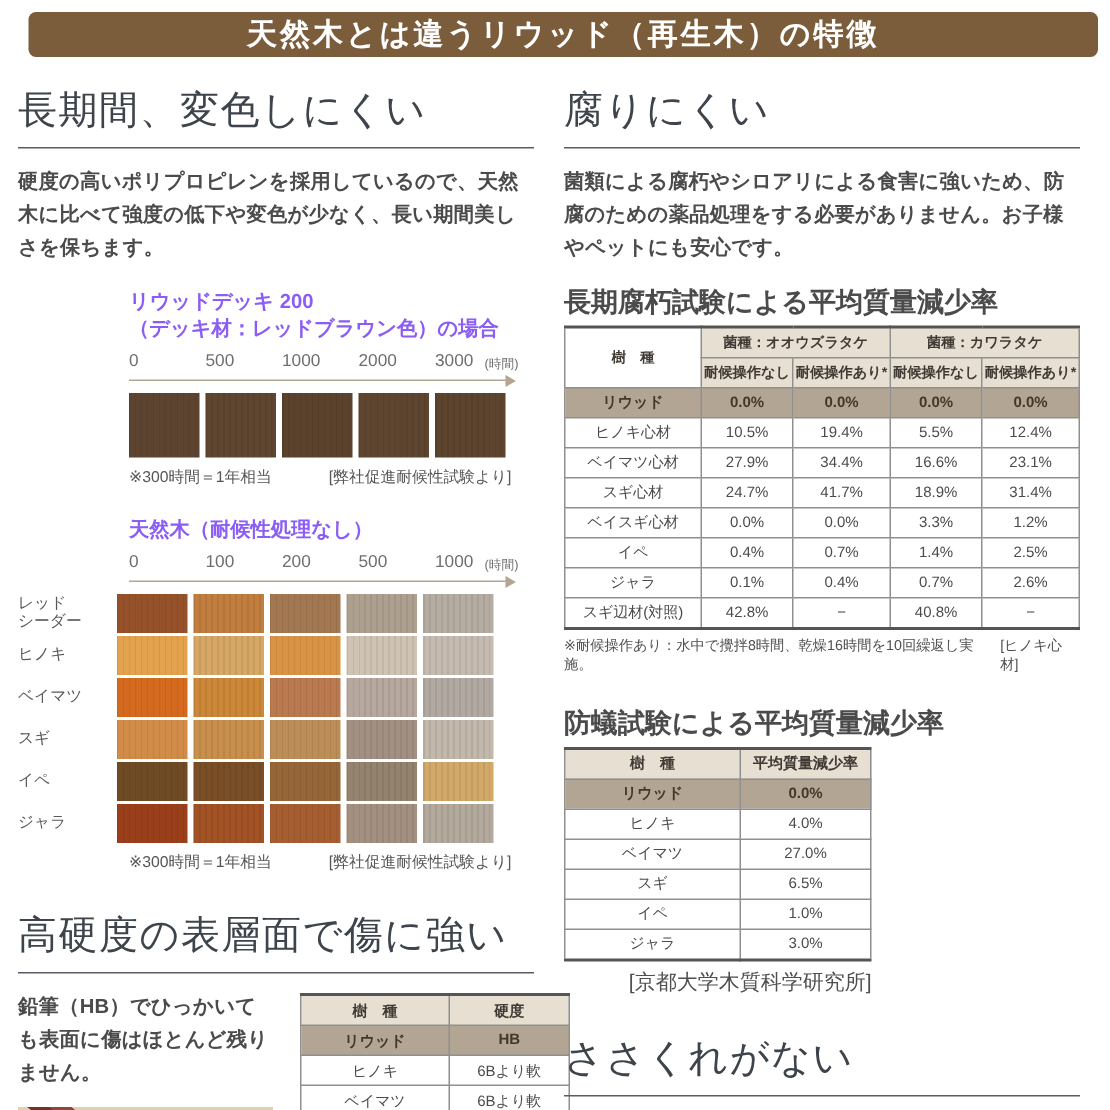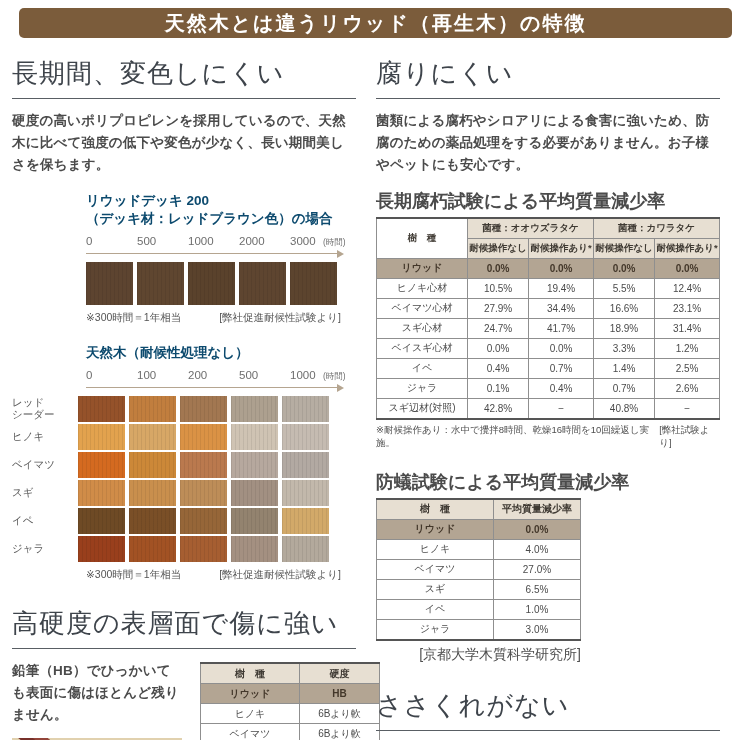--- a/index.html
+++ b/index.html
@@ -8,21 +8,21 @@
   .banner{margin:8px 8px 4px 19px;height:30px;line-height:30px;background:#7b5c3b;border-radius:5px;
           text-align:center;color:#fff;font-size:20px;font-weight:bold;letter-spacing:2px;}
   .cols{display:flex;gap:20px;padding:4px 10px 0 12px;}
   .col{flex:0 0 344px;width:344px;}
   h2{margin:10px 0 0 0;font-family:"Liberation Serif","DejaVu Serif",serif;font-weight:500;
      font-size:26px;color:#3e444b;letter-spacing:1px;}
   .rule{border-top:1px solid #595e64;margin:7px 0 11px 0;}
   .body{margin:0;font-size:13.5px;font-weight:600;line-height:1.62;color:#4b4b4b;letter-spacing:0.2px;}
   .pre{white-space:pre-line;}
   
-  .chart-label{margin:16px 0 6px 74px;font-size:13.5px;font-weight:700;line-height:1.4;color:#0c4a6e;}
+  .chart-label{margin:16px 0 6px 74px;font-size:13.5px;font-weight:700;line-height:1.4;color:#8b5cf6;}
   .axis-row{display:flex;align-items:flex-start;margin-left:74px;}
   .ticks{display:flex;}
   .tick{width:51px;font-size:11.5px;color:#6e6e6e;}
   .unit{font-size:8.5px;color:#6e6e6e;margin-left:-18px;padding-top:2px;}
   .axis-arrow{position:relative;height:8px;margin:1px 0 4px 74px;width:258px;}
   .axis-arrow::before{content:"";position:absolute;left:0;right:4px;top:3px;border-top:1px solid #b5a590;}
   .axis-arrow::after{content:"";position:absolute;right:0;top:0;border-left:7px solid #b5a590;
                      border-top:4px solid transparent;border-bottom:4px solid transparent;}
   .swatch-row{display:flex;gap:4px;}
   .swatch-row.riwood{margin-left:74px;}
@@ -301,21 +301,21 @@
               <td>スギ辺材(対照)</td>
               <td>42.8%</td>
               <td>−</td>
               <td>40.8%</td>
               <td>−</td>
             </tr>
           </tbody>
       </table>
       <div class="tnote split">
         <span>※耐候操作あり：水中で攪拌8時間、乾燥16時間を10回繰返し実施。</span>
-        <span>[弊社試験より]</span>
+        <span>[ヒノキ心材]</span>
       </div>
 
       <div class="ttitle mt20">防蟻試験による平均質量減少率</div>
       <table class="t t-termite">
         <thead>
           <tr>
             <th>樹　種</th>
             <th>平均質量減少率</th>
           </tr>
         </thead>

